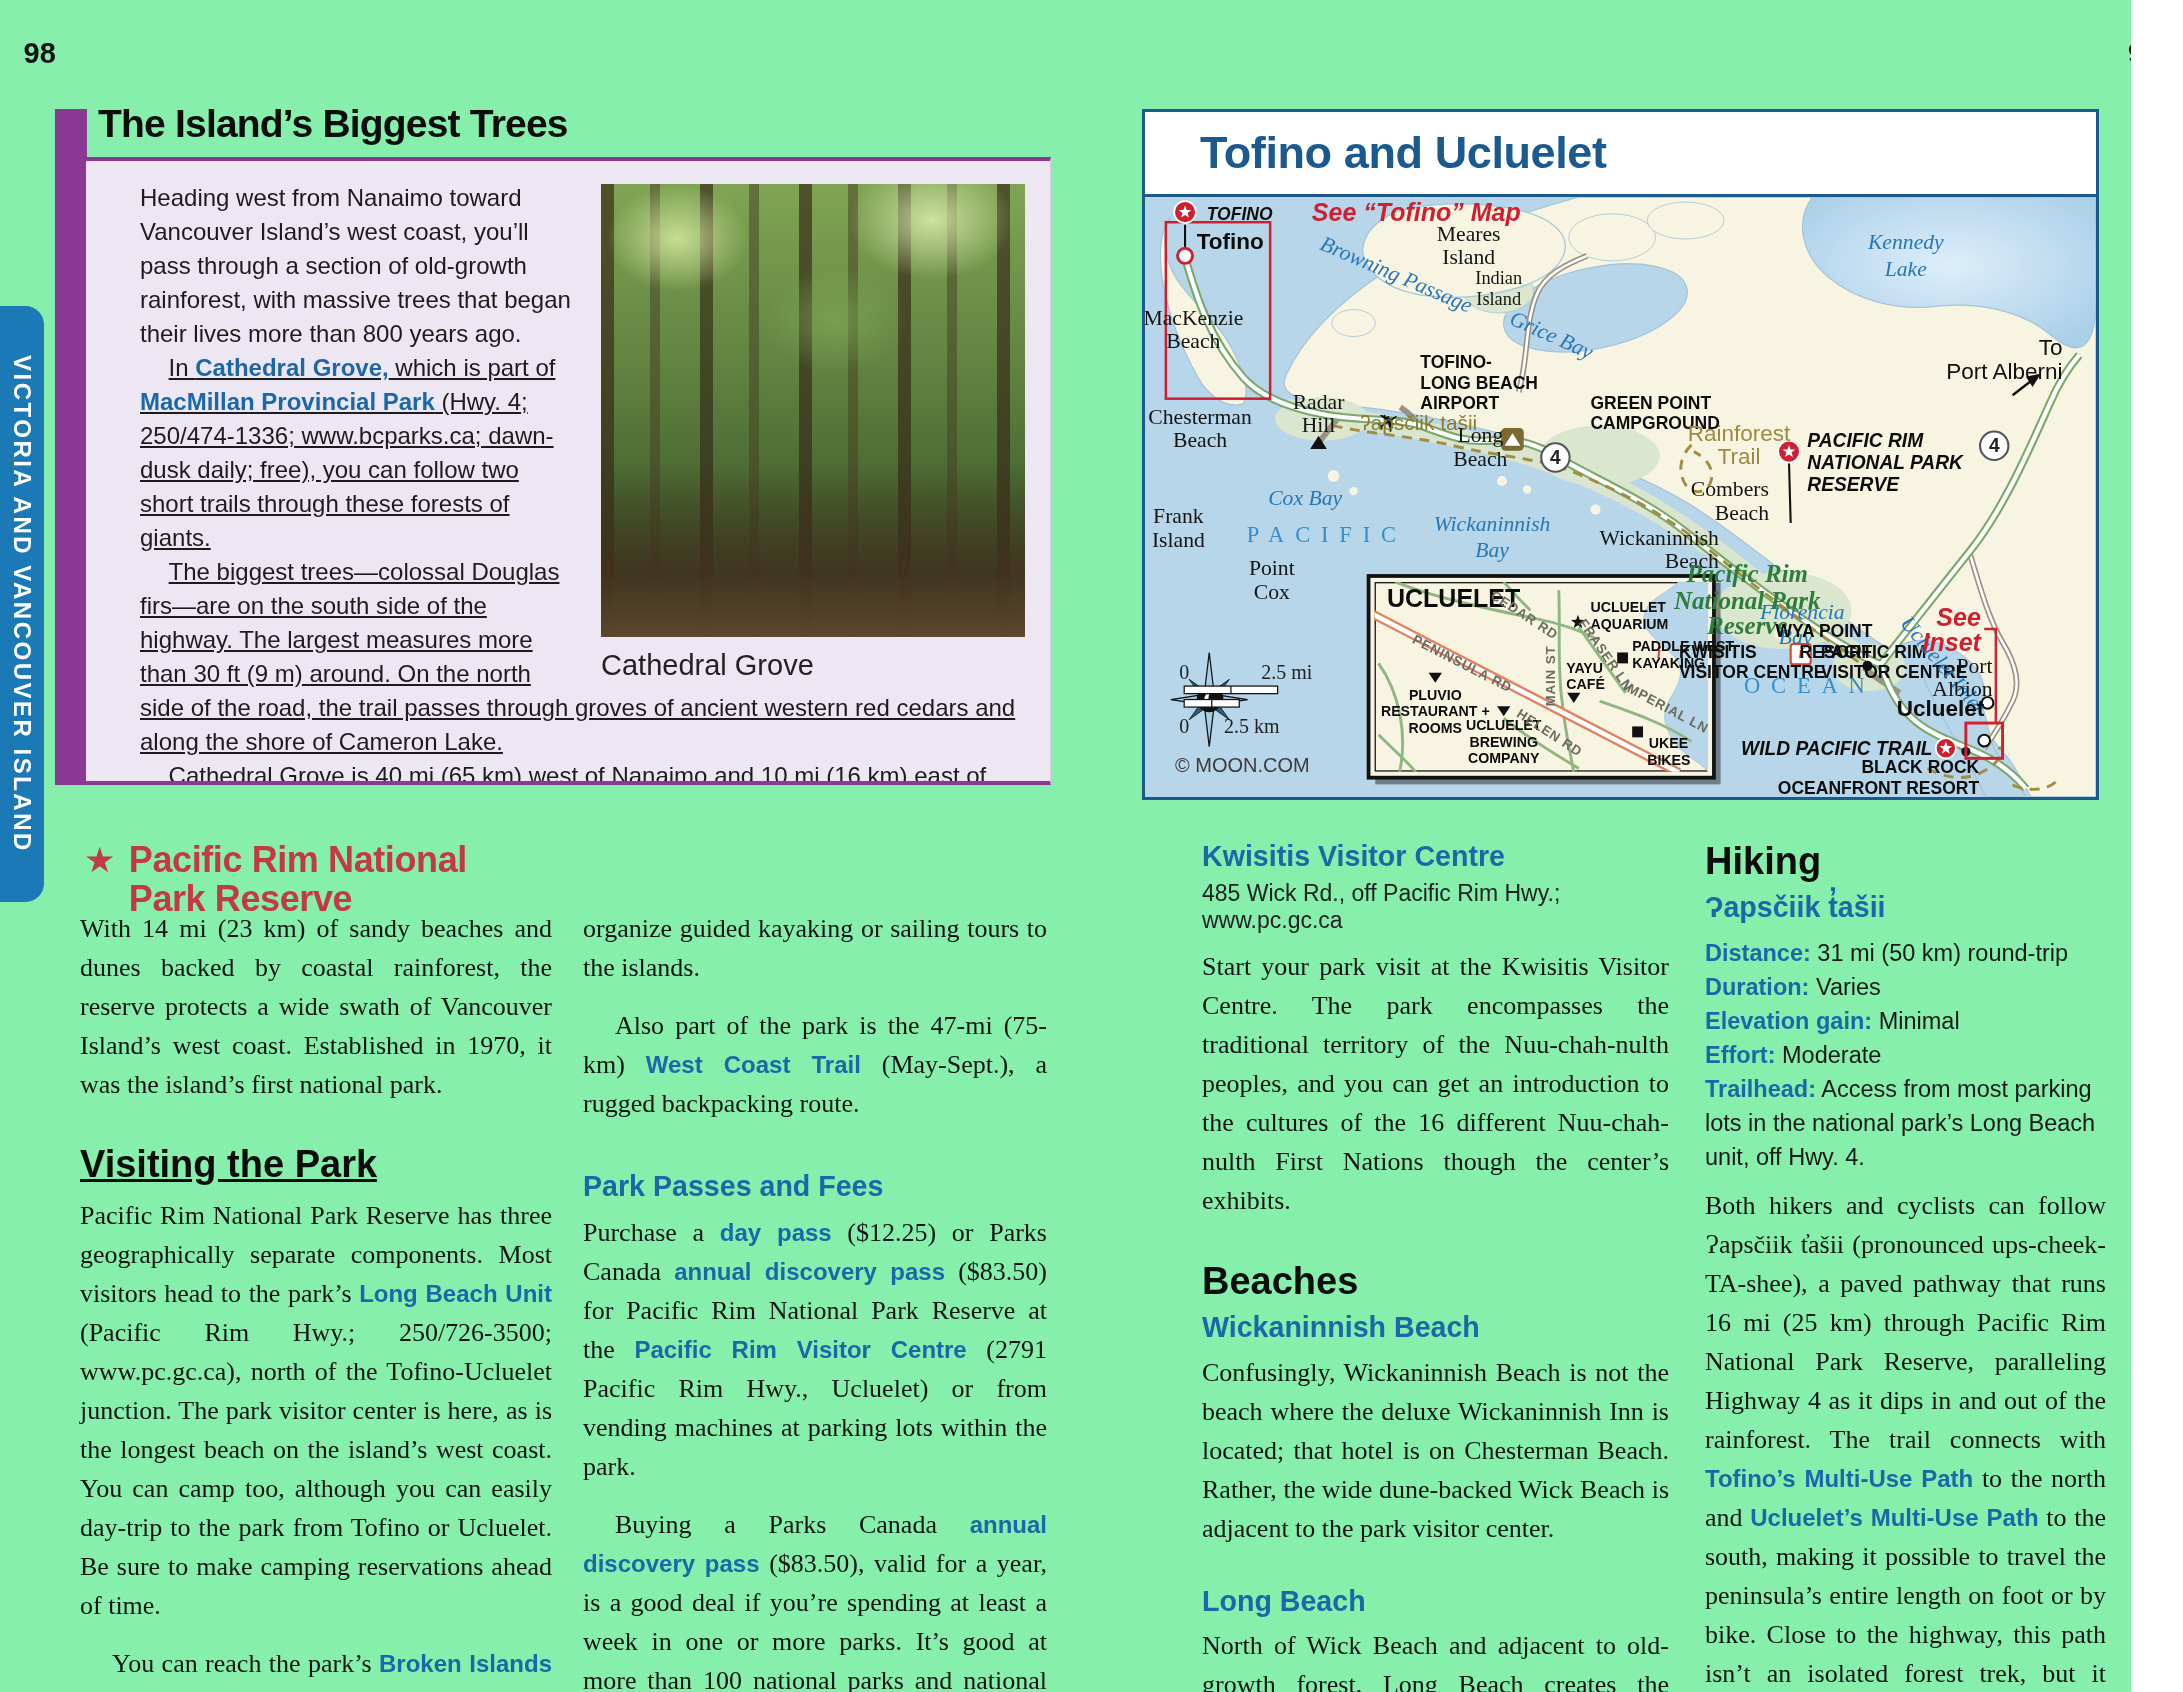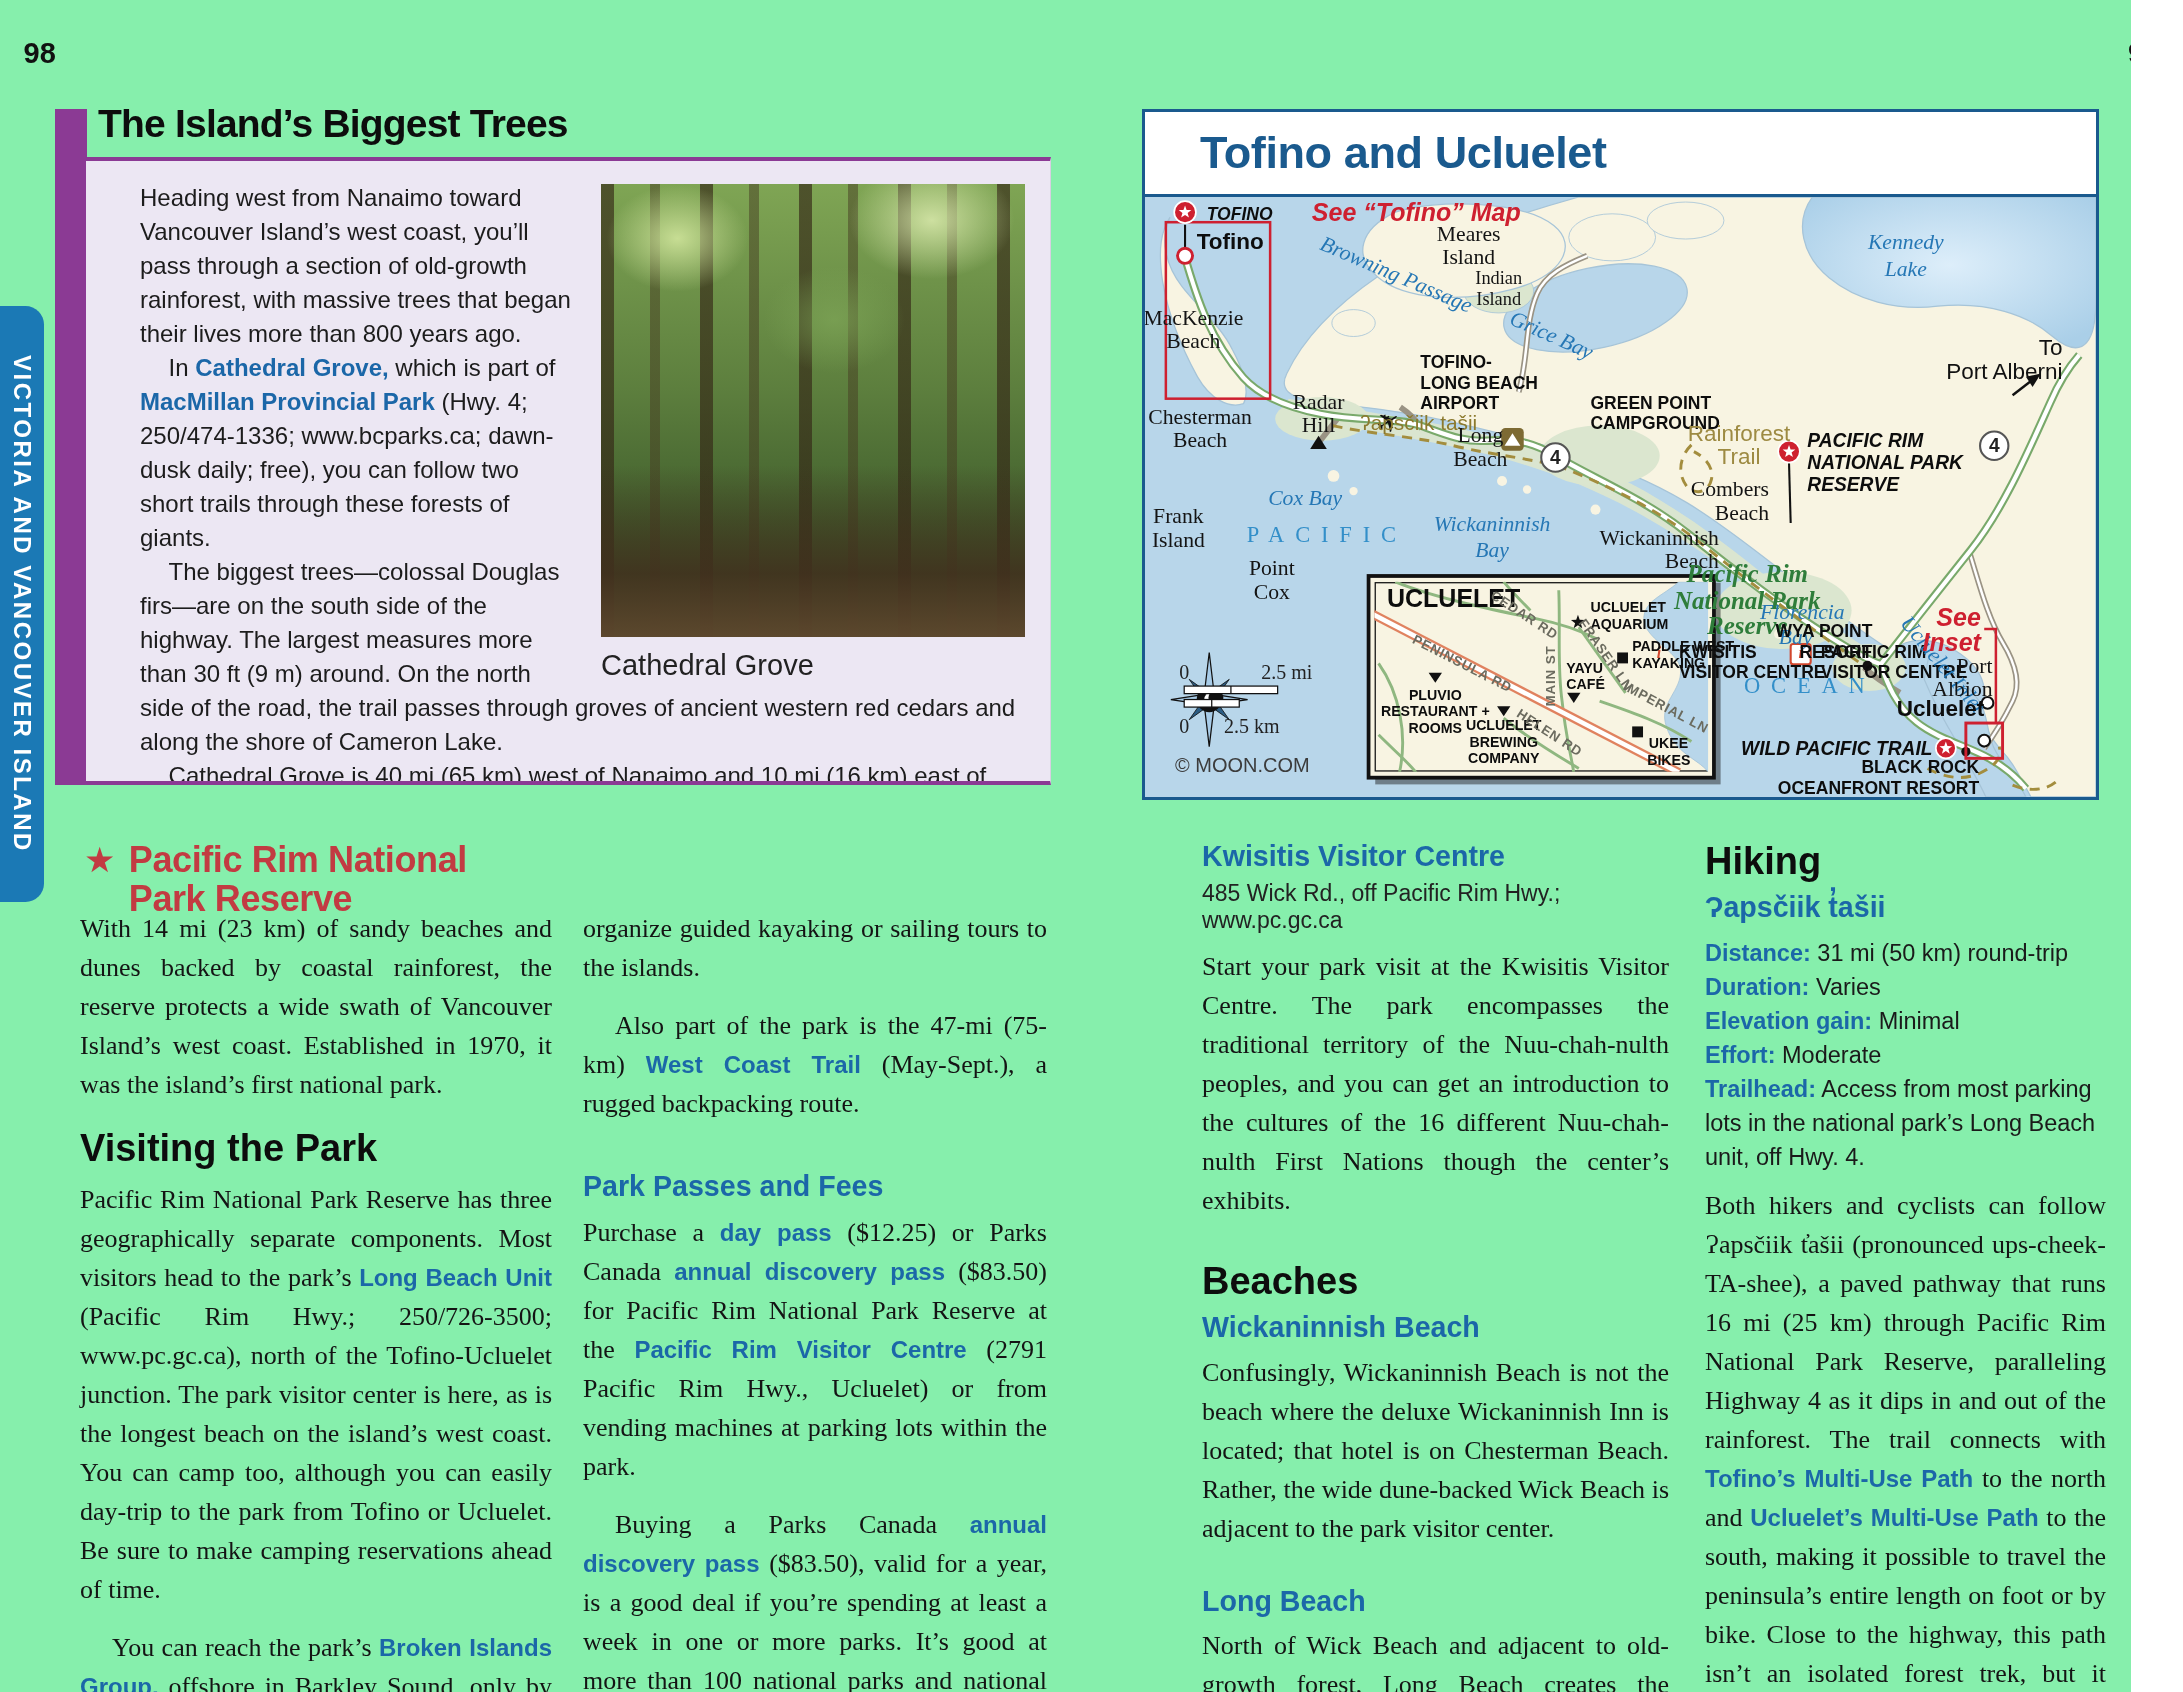--- a/index.html
+++ b/index.html
@@ -17,21 +17,21 @@
   .side-tab.left{left:0;top:306px;width:44px;height:596px;border-radius:0 18.5px 18.5px 0;}
   .side-tab.right{left:2140px;top:300px;width:44px;height:616px;border-radius:18.5px 0 0 18.5px;}
 
   
   #sb-bar{left:55px;top:109px;width:32px;height:676px;background:#8b3a94;}
   #sb-title{left:98px;top:102px;font-size:39px;font-weight:bold;color:#0d0d0d;letter-spacing:-0.8px;}
   #sb-panel{left:86px;top:157px;width:965px;height:628px;background:#ece7f3;box-sizing:border-box;
             border-top:4.2px solid #8b3a94;border-bottom:4.2px solid #8b3a94;border-right:1.7px solid #d8cfe2;
             padding:20px 25px 0 54px;overflow:hidden;}
   .sb-p{margin:0;font-size:24px;line-height:34px;color:#1c1c1c;}
-  .sb-p.ind{text-indent:28.6px;}
+  .sb-p.ind{text-indent:28.6px;text-decoration:underline;}
   #sb-photo-wrap{float:right;width:424px;margin:3.4px 0 3.4px 25px;}
   #sb-photo{width:424px;height:453px;
      background:
        radial-gradient(ellipse 101px 76px at 18% 12%, rgba(213,233,160,.85), rgba(213,233,160,0) 70%),
        radial-gradient(ellipse 118px 84px at 78% 8%, rgba(226,240,180,.8), rgba(226,240,180,0) 70%),
        radial-gradient(ellipse 101px 76px at 55% 30%, rgba(130,170,90,.6), rgba(130,170,90,0) 70%),
        linear-gradient(to bottom, rgba(0,0,0,0) 62%, rgba(66,48,30,.85) 86%, rgba(94,72,46,.95) 100%),
        repeating-linear-gradient(90deg, rgba(52,38,22,.65) 0 13.4px, rgba(0,0,0,0) 13.4px 49px, rgba(70,60,34,.5) 49px 59px, rgba(0,0,0,0) 59px 99px),
        linear-gradient(to bottom,#7fa554 0%,#5d7f3e 45%,#415f2d 75%,#2e4620 100%);}
   #sb-caption{margin-top:11.8px;font-size:29px;color:#222;}
@@ -43,21 +43,21 @@
 
   
   .col{position:absolute;}
   .bp{margin:0;font-family:"Liberation Serif",serif;font-size:26px;line-height:39px;text-align:justify;color:#141414;}
   .bp.ind{text-indent:32px;margin-top:19px;}
   .lk{font-family:"Liberation Sans",sans-serif;font-weight:bold;color:#1b67a8;font-size:24px;}
   .h-black{margin:0;font-size:38px;font-weight:bold;color:#0d0d0d;}
   .h-blue{margin:0;font-size:28.6px;font-weight:bold;color:#1b67a8;}
   .addr{margin:6.7px 0 13.4px 0;font-size:23px;color:#222;}
   .stat{font-size:23.5px;line-height:34px;color:#1a1a1a;}
-  .stat .sl{font-weight:bold;color:#1b67a8;} .mt46{margin-top:23px;} .mt10{margin-top:8.4px;} .mt14{margin-top:11.8px;}
+  .stat .sl{font-weight:bold;color:#1b67a8;} .mt46{margin-top:39px;text-decoration:underline;} .mt10{margin-top:8.4px;} .mt14{margin-top:11.8px;}
 
   
   #map-box{left:1142px;top:109px;width:957px;height:691px;border:3.4px solid #1a5a8e;box-sizing:border-box;background:#fff;}
   #map-titlebar{height:85px;border-bottom:3.4px solid #1a5a8e;display:flex;align-items:center;padding-left:55px;box-sizing:border-box;}
   #map-title{font-size:45px;font-weight:bold;color:#1a5a8e;letter-spacing:-0.4px;}
   #map-svg{display:block;width:100%;height:600px;}
 
   
   .ml{font-family:"Liberation Serif",serif;}
   .l-ser{font-size:26px;fill:#141414;}

